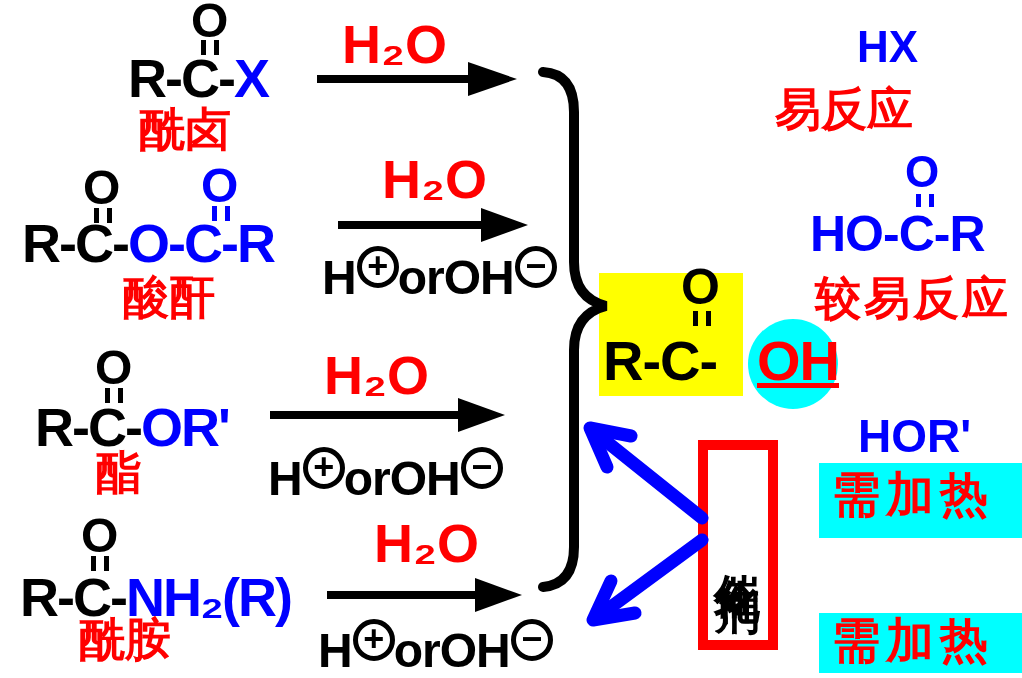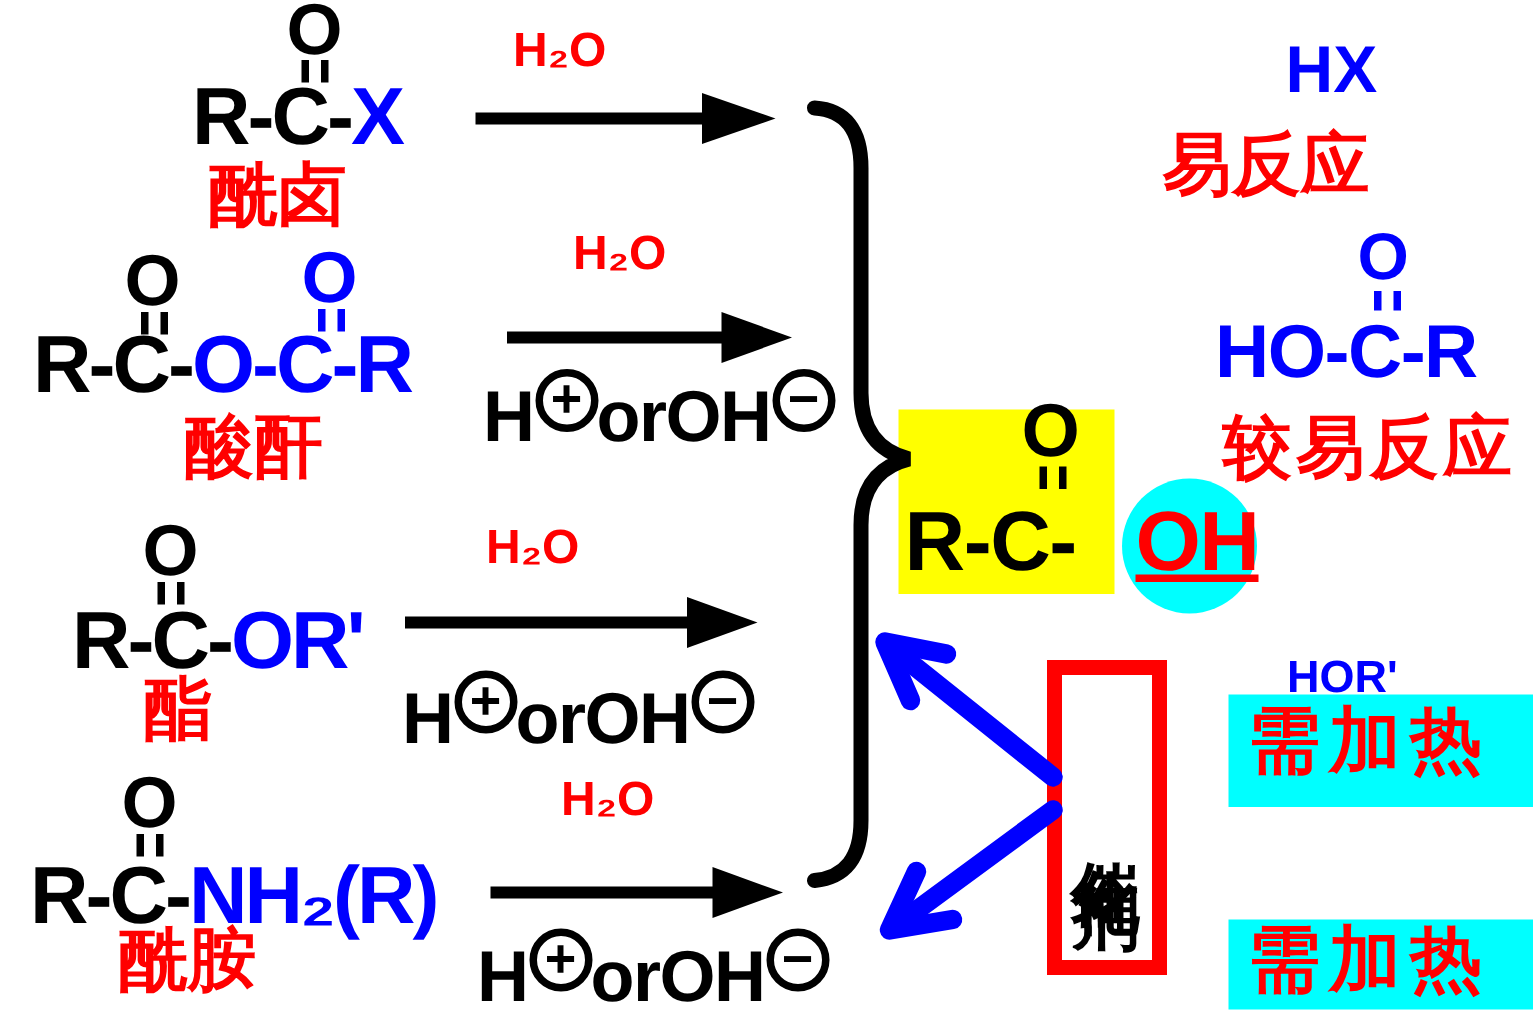--- a/index.html
+++ b/index.html
@@ -7,21 +7,21 @@
     position:relative;width:1022px;height:678px;background:#ffffff;overflow:hidden;
     font-family:"Liberation Sans","DejaVu Sans",sans-serif;font-weight:bold;
   }
   .t{position:absolute;line-height:1;white-space:nowrap;color:#000;}
   .blue{color:#0000ff;}
   .red{color:#ff0000;}
   .formula{font-size:54px;letter-spacing:-2px;}
   .o48{font-size:48px;}
   .o44{font-size:44px;}
   .cjk{font-size:46px;color:#ff0000;}
-  .water{font-size:32px;color:#ff0000;}
+  .water{font-size:54px;color:#ff0000;}
   .ion{font-size:48px;color:#000000;letter-spacing:-1px;}
   .circ{
     display:inline-block;box-sizing:border-box;width:42px;height:42px;
     border:5px solid #000;border-radius:50%;vertical-align:16px;
     text-align:center;line-height:30px;font-size:36px;letter-spacing:0;
     margin:0 -1px 0 1px;background:transparent;
   }
   .dbond{
     position:absolute;width:8px;height:15px;
     border-left:5px solid currentColor;border-right:5px solid currentColor;
@@ -61,21 +61,21 @@
   <div class="dbond" style="left:94px;top:208px;color:#000;"></div>
   <div class="t o48 blue" style="left:201px;top:162px;">O</div>
   <div class="dbond" style="left:212px;top:206px;color:#0000ff;"></div>
   <div class="t formula" style="left:22px;top:216px;"><span>R-C-</span><span class="blue">O-C-R</span></div>
   <div class="t cjk" style="left:123px;top:274px;">酸酐</div>
   <div class="t water" style="left:382px;top:152px;">H₂O</div>
   <div class="t ion" style="left:322px;top:246px;"><span>H</span><span class="circ"><span>+</span></span><span>orOH</span><span class="circ"><span>−</span></span></div>
 
   <div class="t o48" style="left:95px;top:344px;">O</div>
   <div class="dbond" style="left:105px;top:388px;color:#000;"></div>
-  <div class="t formula" style="left:35px;top:400px;margin-left:13px;"><span>R-C-</span><span class="blue">OR'</span></div>
+  <div class="t formula" style="left:35px;top:400px;"><span>R-C-</span><span class="blue">OR'</span></div>
   <div class="t cjk" style="left:96px;top:449px;">酯</div>
   <div class="t water" style="left:324px;top:348px;">H₂O</div>
   <div class="t ion" style="left:268px;top:447px;"><span>H</span><span class="circ"><span>+</span></span><span>orOH</span><span class="circ"><span>−</span></span></div>
 
   <div class="t o48" style="left:81px;top:512px;">O</div>
   <div class="dbond" style="left:91px;top:556px;color:#000;"></div>
   <div class="t formula" style="left:20px;top:570px;"><span>R-C-</span><span class="blue">NH₂(R)</span></div>
   <div class="t cjk" style="left:79px;top:616px;">酰胺</div>
   <div class="t water" style="left:374px;top:516px;">H₂O</div>
   <div class="t ion" style="left:318px;top:619px;"><span>H</span><span class="circ"><span>+</span></span><span>orOH</span><span class="circ"><span>−</span></span></div>
@@ -85,21 +85,21 @@
   <div class="t prod z2" style="left:603px;top:333px;">R-C-</div>
   <div class="t prod red z2" style="left:757px;top:333px;text-decoration:underline;">OH</div>
 
   <div class="t o44 blue" style="left:857px;top:25px;">HX</div>
   <div class="t cjk" style="left:775px;top:86px;">易反应</div>
   <div class="t o44 blue" style="left:905px;top:150px;">O</div>
   <div class="dbond" style="left:916px;top:194px;color:#0000ff;height:13px;"></div>
   <div class="t blue" style="left:810px;top:209px;font-size:50px;letter-spacing:-1px;">HO-C-R</div>
   <div class="t cjk" style="left:815px;top:263px;letter-spacing:3px;margin-top:12px;">较易反应</div>
 
-  <div class="t blue" style="left:858px;top:413px;font-size:30px;margin-top:24px;">HOR'</div>
+  <div class="t blue" style="left:858px;top:413px;font-size:46px;">HOR'</div>
   <div class="t cjk" style="left:832px;top:471px;font-size:48px;letter-spacing:6px;">需加热</div>
   <div class="t cjk" style="left:832px;top:617px;font-size:48px;letter-spacing:6px;">需加热</div>
 
   <div class="catalyst-box">
     <div class="catalyst-text">催化剂</div>
   </div>
 
   <svg class="overlay" width="1022" height="678" viewBox="0 0 1022 678">
 
     <g>

